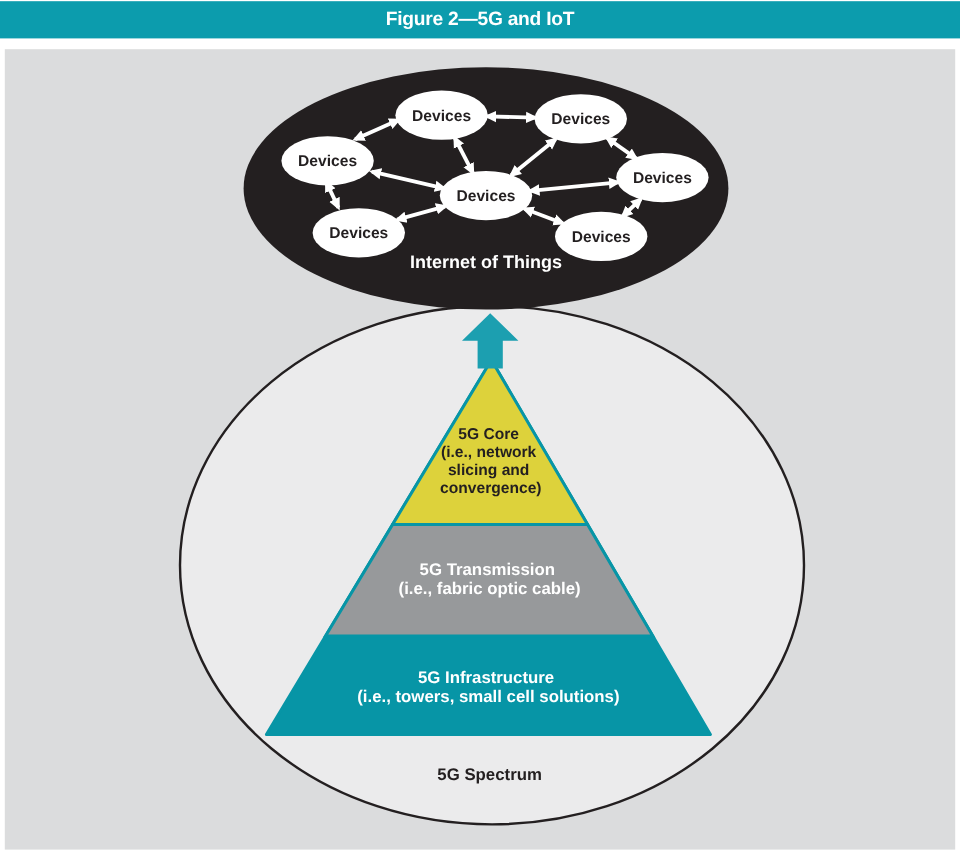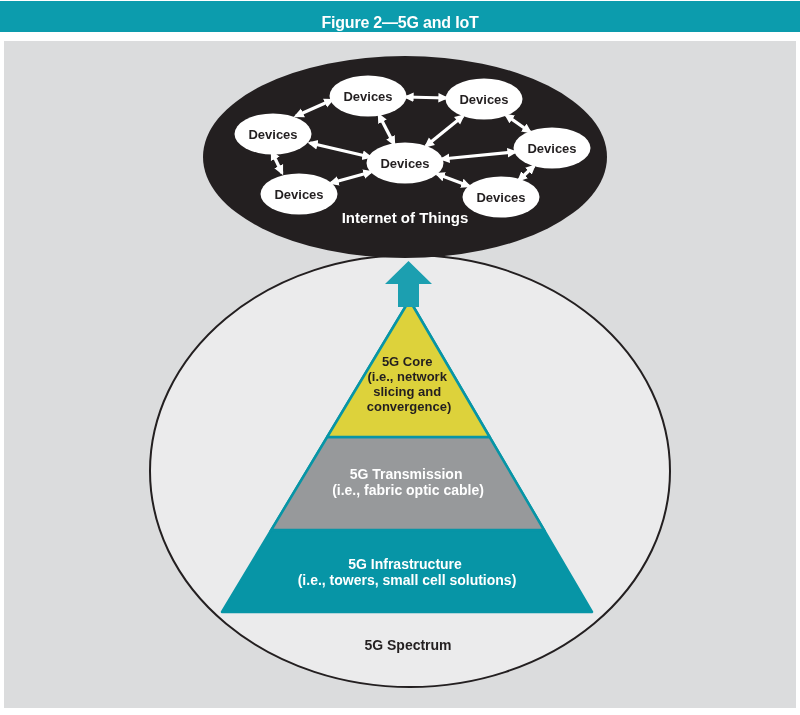--- a/index.html
+++ b/index.html
@@ -1,19 +1,19 @@
 <!DOCTYPE html>
 <html><head>
 <meta charset="utf-8">
 <style>
   html,body{margin:0;padding:0;background:#ffffff;}
   body{width:800px;height:715px;position:relative;font-family:"Liberation Sans",sans-serif;overflow:hidden;}
   .title-bar{
     position:absolute;left:0;top:1px;width:800px;height:31px;
-    background:#0C9CAD;display:flex;align-items:flex-end;justify-content:center;
+    background:#0C9CAD;display:flex;align-items:center;justify-content:center;
   }
   .title-bar .title-text{
     color:#ffffff;font-size:16px;font-weight:bold;letter-spacing:-0.2px;
   }
   .canvas-panel{
     position:absolute;left:4px;top:41px;width:792px;height:667px;
     background:#DBDCDD;
   }
   svg.diagram{position:absolute;left:0;top:0;}
   svg text{font-family:"Liberation Sans",sans-serif;font-weight:bold;text-anchor:middle;}

